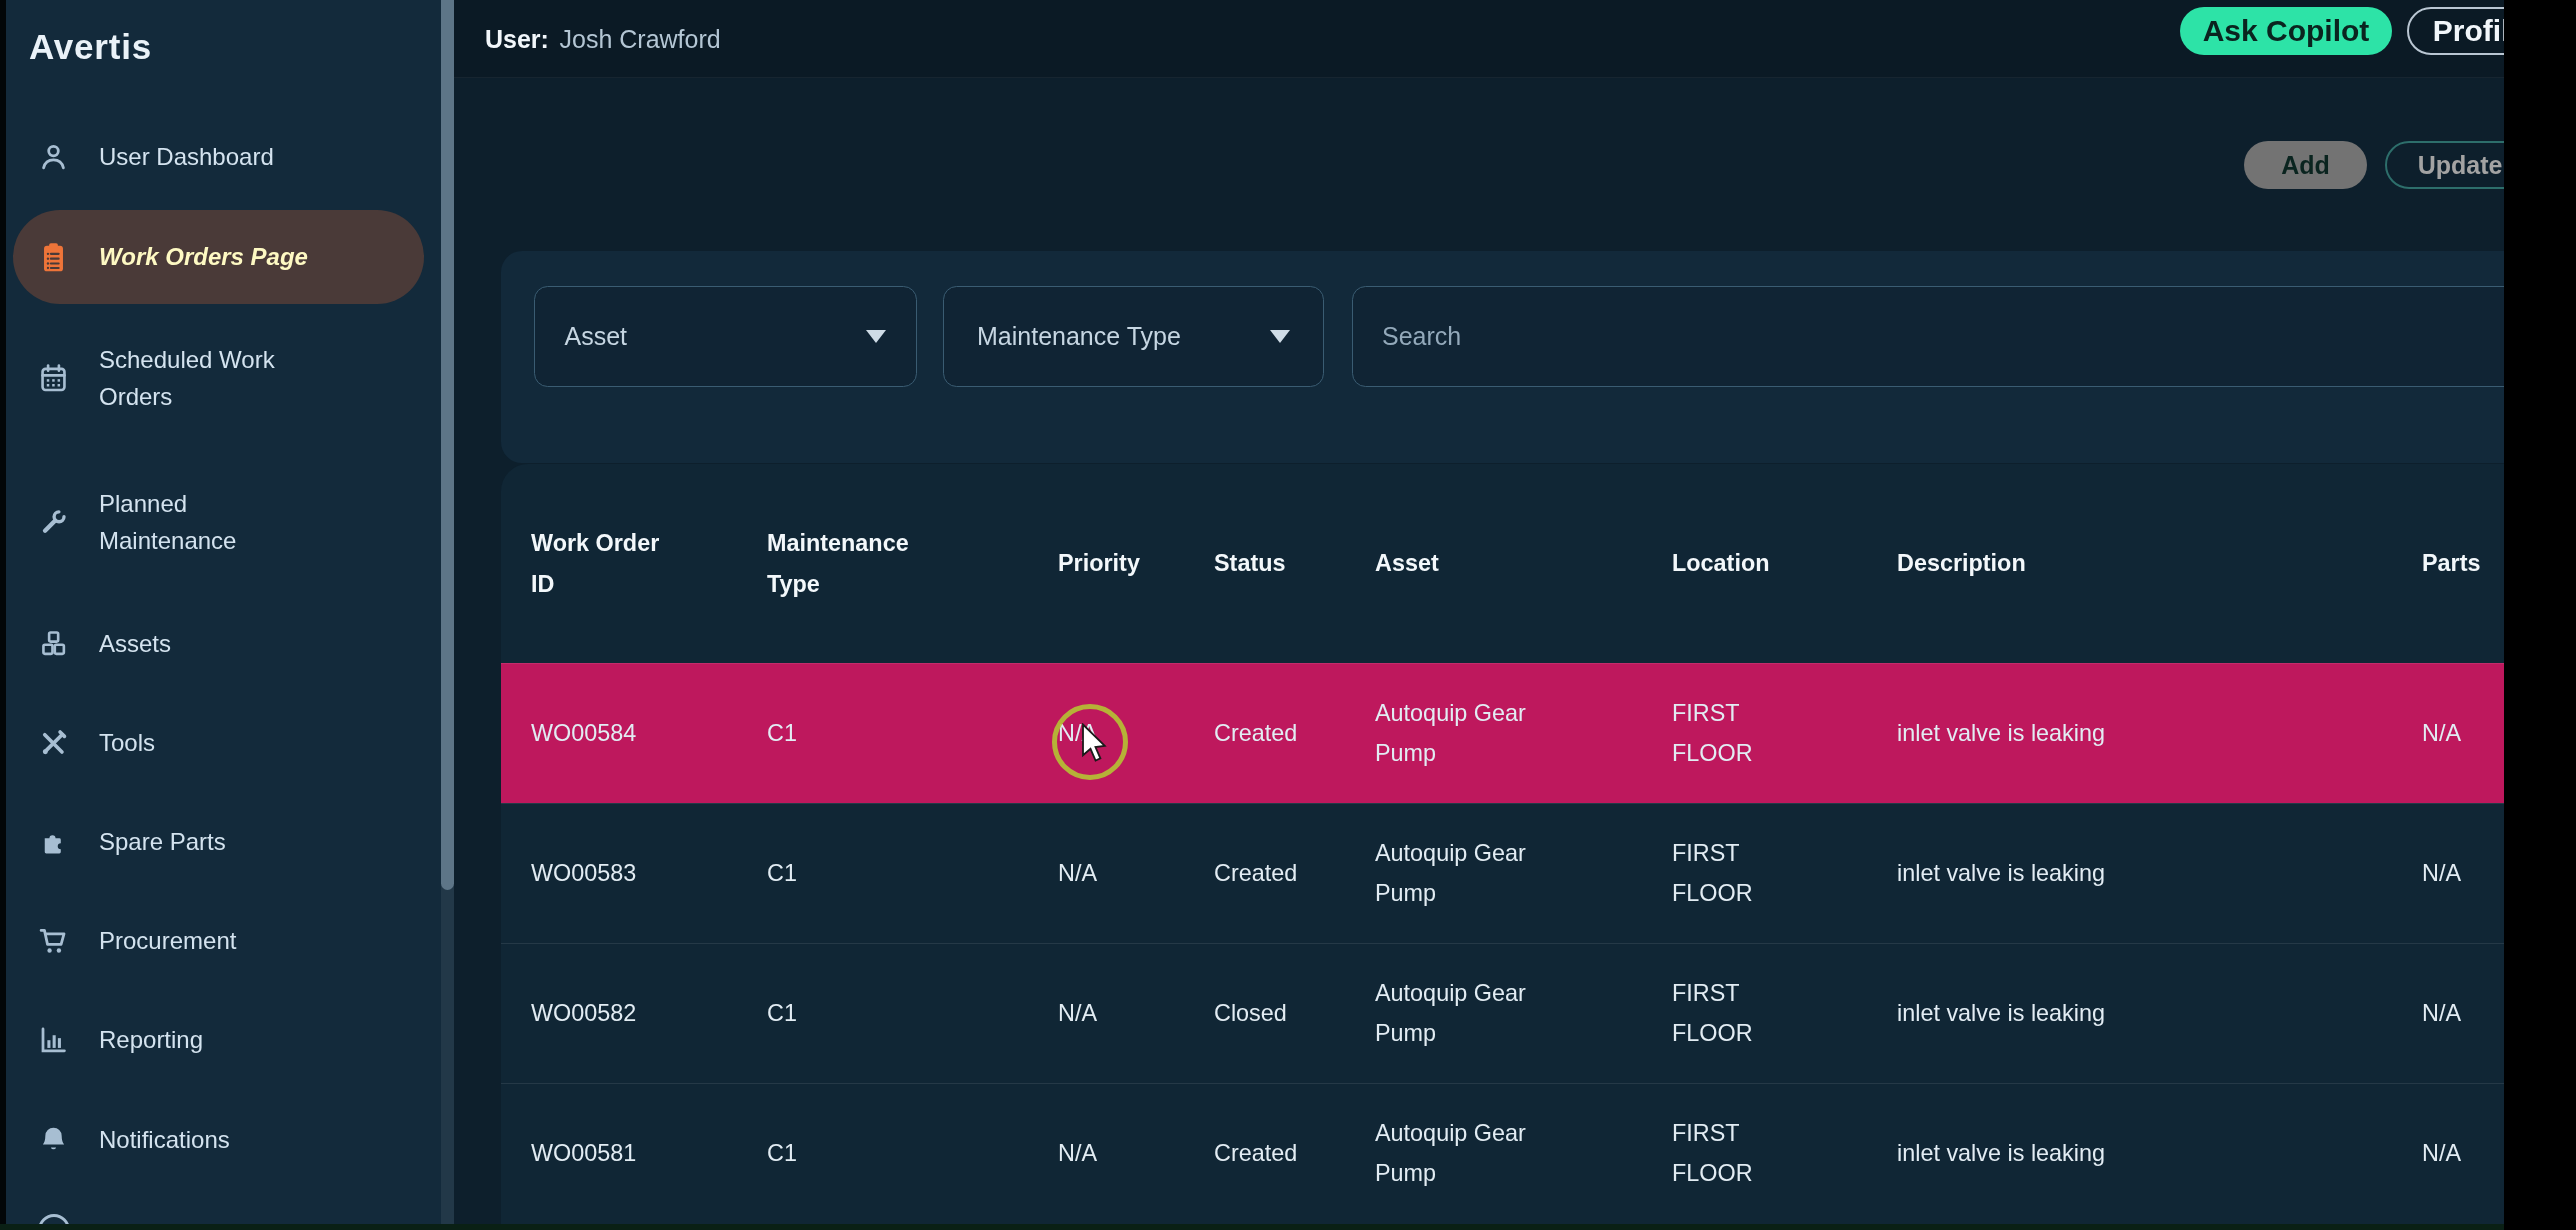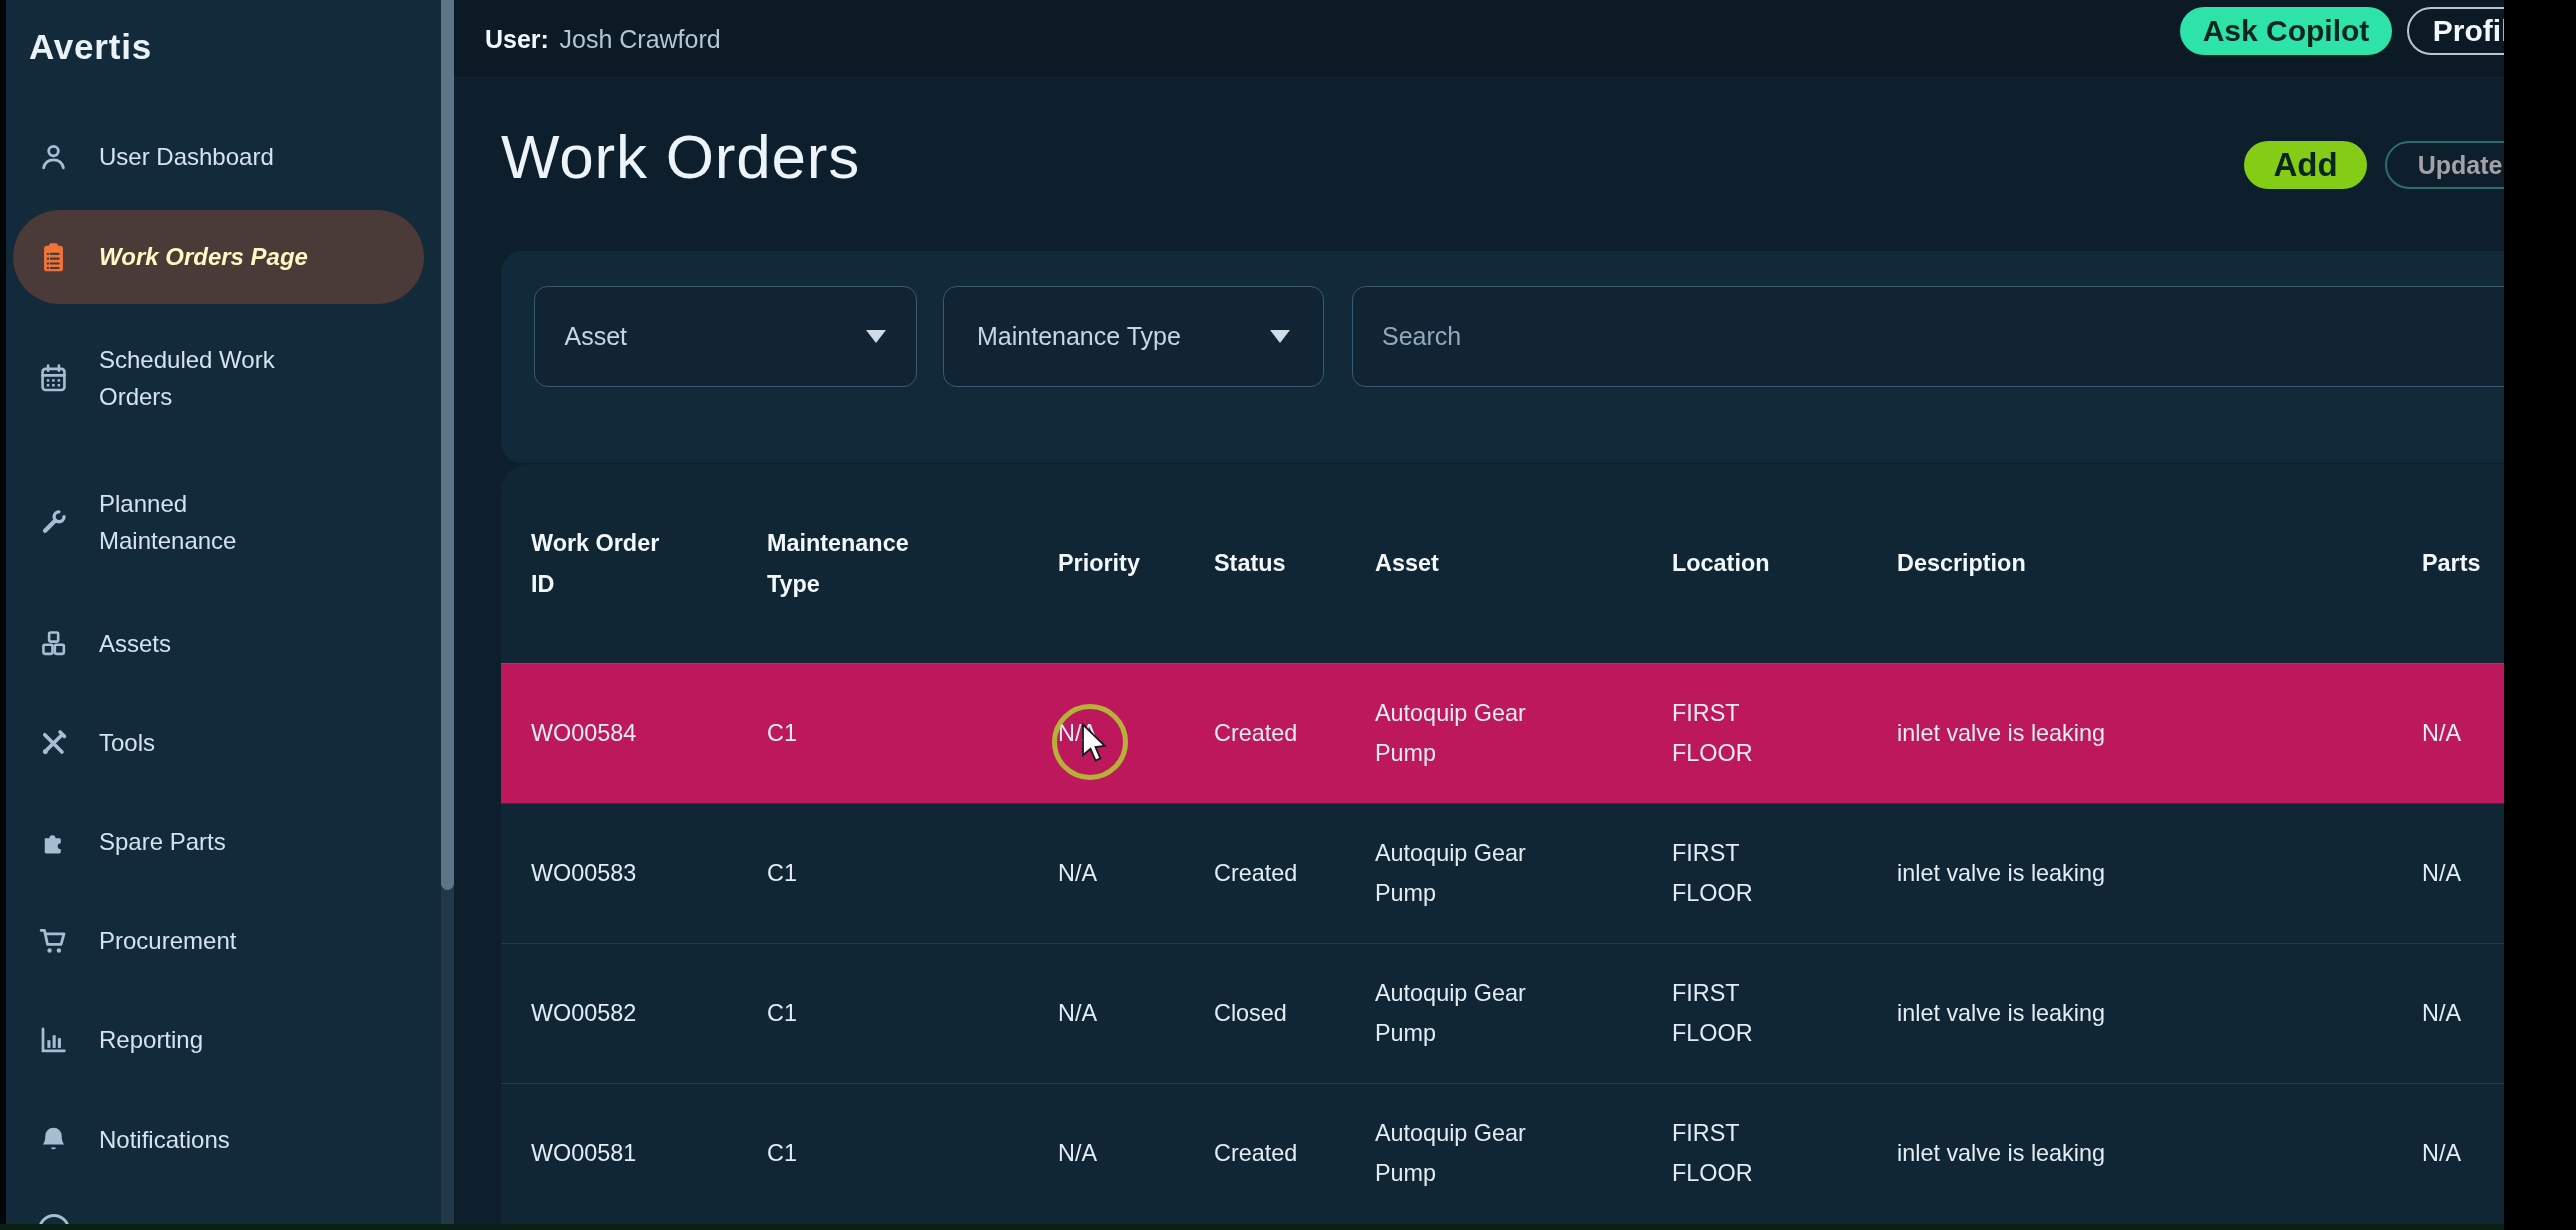--- a/index.html
+++ b/index.html
@@ -36,21 +36,21 @@
   .user-name  { font-size:25px; font-weight:400; color:#b4c6d4; }
   .pill-btn {
     position:absolute; top:6.8px; height:48px; border-radius:24px; display:flex; align-items:center; justify-content:center;
     font-size:30px; font-weight:700; cursor:pointer; white-space:nowrap;
   }
   .btn-copilot { right:184px; width:212px; background:#2de3a7; color:#0a241f; border:none; }
   .btn-profile { right:24px;  width:145px; background:transparent; color:#f2f7fb; border:2.3px solid #b9c6d2; }
   
   .page-title { position:absolute; left:501px; top:121px; font-size:62px; font-weight:300; color:#edf4f9; letter-spacing:0.8px; }
   .btn-add    { position:absolute; left:2244px; top:141px; width:123px; height:48px; border-radius:24px;
-    background:#84cc16; color:#0a241f; font-size:33px; font-weight:700;
+    background:#737373; color:#0a241f; font-size:25px; font-weight:700;
     display:flex; align-items:center; justify-content:center; cursor:pointer; }
   .btn-update { position:absolute; left:2385px; top:141px; width:150px; height:48px; border-radius:24px;
     background:transparent; color:#a3a3a3; font-size:25px; font-weight:700; border:2.3px solid #2d6e6b;
     display:flex; align-items:center; justify-content:center; cursor:pointer; }
   
   .filter-card { position:absolute; left:501px; top:251px; width:2038px; height:212px; background:#12293a; border-radius:21px; }
   .field {
     position:absolute; top:35px; height:101px; border:1.5px solid #3a5c72; border-radius:13.6px;
     background:rgba(0,0,0,0.10); display:flex; align-items:center; font-size:25px; color:#c6d6e2;
   }
@@ -232,21 +232,20 @@
 
   <div class="topbar">
     <div class="user-wrap">
       <span class="user-label">User:</span>
       <span class="user-name">Josh Crawford</span>
     </div>
     <div class="pill-btn btn-copilot">Ask Copilot</div>
     <div class="pill-btn btn-profile">Profile</div>
   </div>
 
-  <div class="page-title">Work Orders</div>
   <div class="btn-add">Add</div>
   <div class="btn-update">Update</div>
 
   <div class="filter-card">
     <div class="field dd-asset">
       <span>Asset</span>
       <span class="dd-caret"></span>
     </div>
     <div class="field dd-maint">
       <span>Maintenance Type</span>

